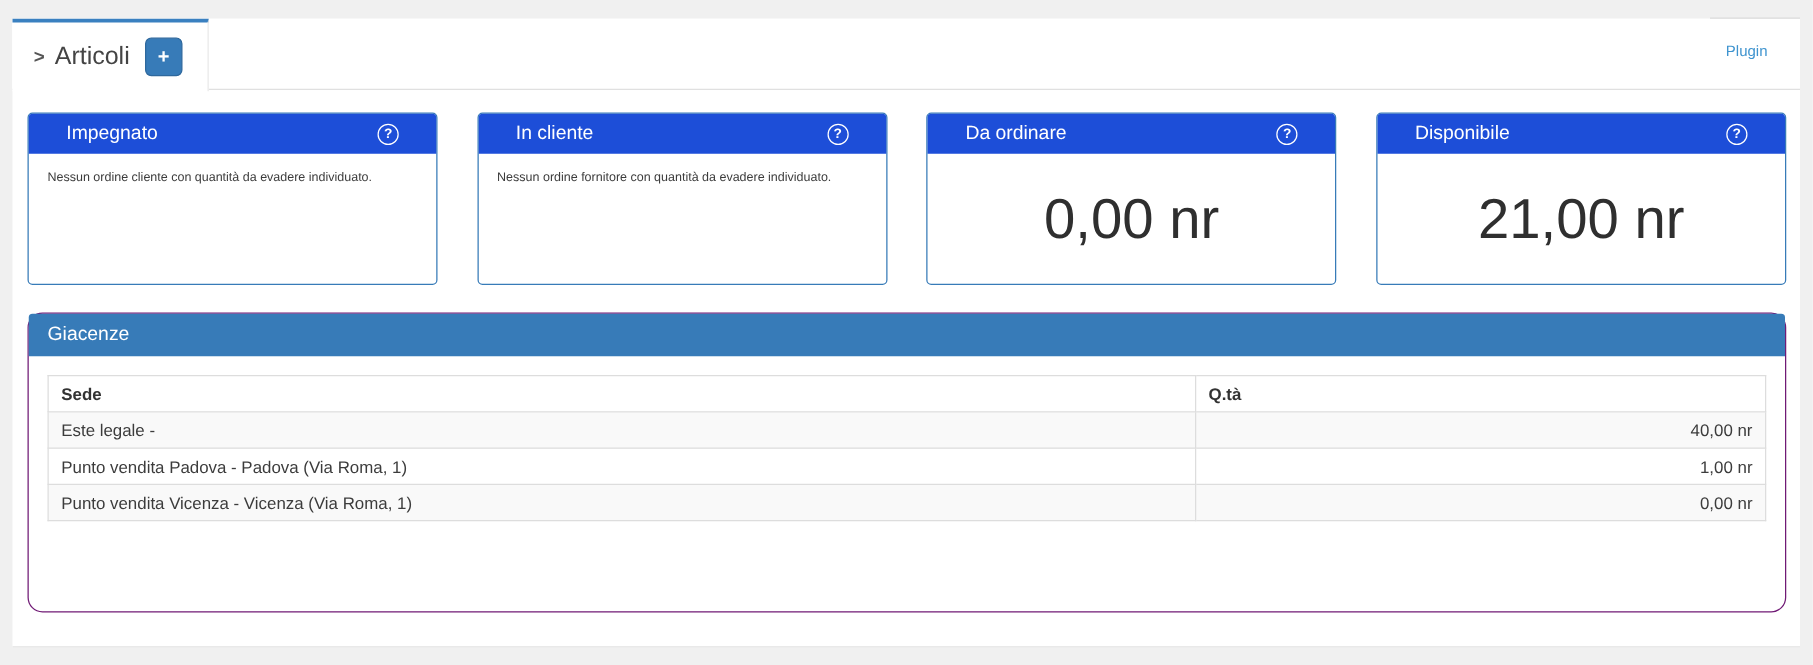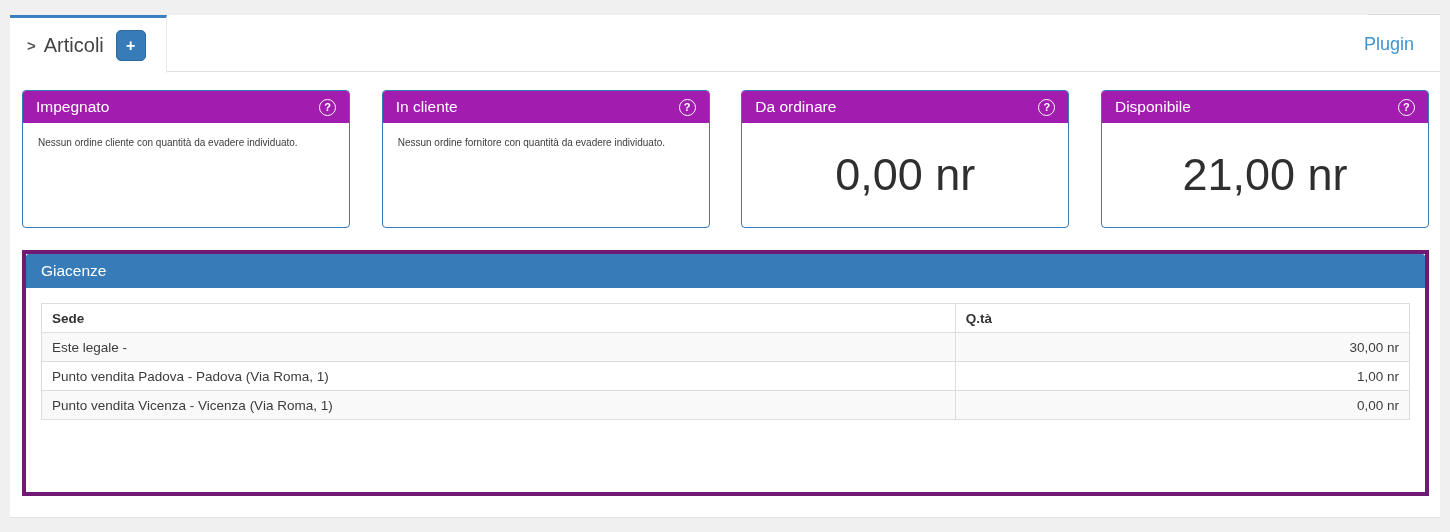--- a/index.html
+++ b/index.html
@@ -65,47 +65,47 @@
     font-size: 16px;
     font-weight: bold;
     line-height: 28px;
     text-align: center;
     cursor: pointer;
     font-family: "Liberation Sans", sans-serif;
   }
   .plugin-link {
     position: absolute;
     top: 19px; right: 26px;
-    font-size: 18px;
+    font-size: 12px;
     color: #3f94cf;
     text-decoration: none;
     cursor: pointer;
   }
   
   .summary-row {
     position: absolute;
     left: 12px; right: 11px; top: 75px;
     display: flex;
     justify-content: space-between;
   }
   .panel {
     width: 328px;
     border: 1px solid #377bb8;
     border-radius: 4px;
     background: #ffffff;
   }
   .panel-heading {
     height: 32px;
-    background: #a21caf;
+    background: #1d4ed8;
     border-radius: 3px 3px 0 0;
     color: #ffffff;
     display: flex;
     align-items: center;
     justify-content: space-between;
-    padding: 0 13px;
+    padding: 0 30px;
     font-size: 15.5px;
   }
   .help-icon {
     width: 17px; height: 17px;
     border: 1.5px solid #ffffff;
     border-radius: 50%;
     font-size: 11px;
     font-weight: bold;
     display: flex;
     align-items: center;
@@ -126,22 +126,22 @@
     align-items: center;
     justify-content: center;
     padding: 0;
     font-size: 45px;
     color: #2f2f2f;
   }
   
   .giacenze-panel {
     position: absolute;
     left: 12px; right: 11px; top: 235px;
-    border: 4px solid #701a75;
-    border-radius: 0;
+    border: 1px solid #701a75;
+    border-radius: 12px;
     background: #ffffff;
   }
   .giacenze-heading {
     height: 34px;
     background: #377bb8;
     border-radius: 3px 3px 0 0;
     color: #ffffff;
     display: flex;
     align-items: center;
     padding: 0 15px;
@@ -238,21 +238,21 @@
           </colgroup>
         <thead>
           <tr>
             <th>Sede</th>
             <th>Q.tà</th>
           </tr>
         </thead>
         <tbody>
           <tr>
             <td>Este legale -</td>
-            <td class="qta">30,00 nr</td>
+            <td class="qta">40,00 nr</td>
           </tr>
           <tr>
             <td>Punto vendita Padova - Padova (Via Roma, 1)</td>
             <td class="qta">1,00 nr</td>
           </tr>
           <tr>
             <td>Punto vendita Vicenza - Vicenza (Via Roma, 1)</td>
             <td class="qta">0,00 nr</td>
           </tr>
         </tbody>

